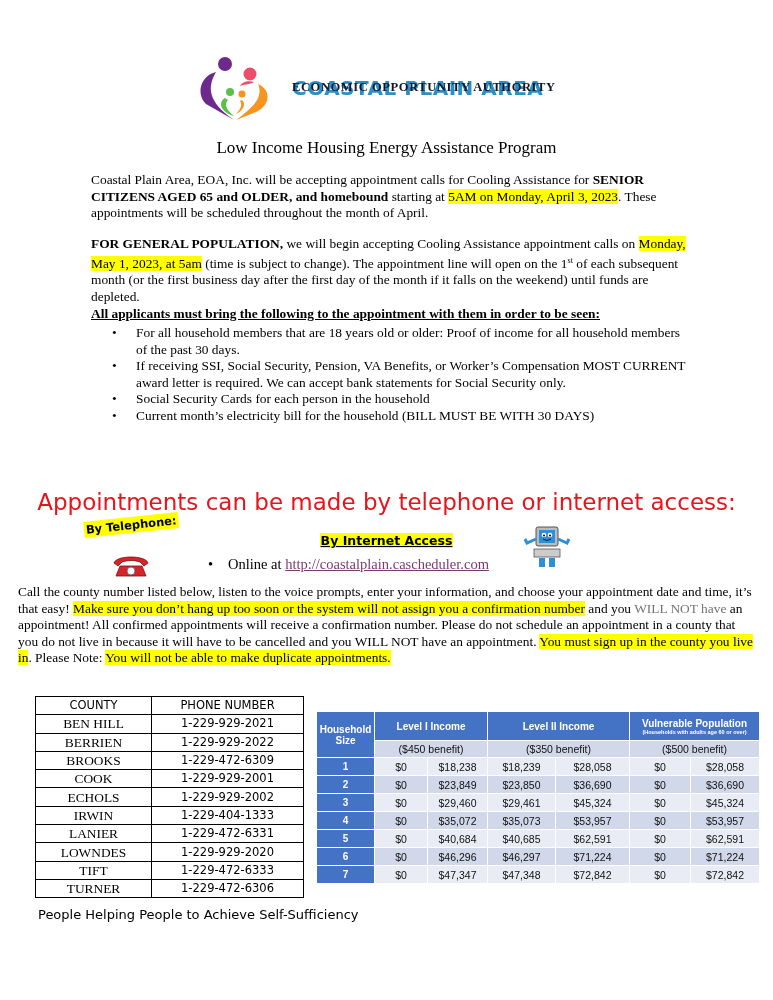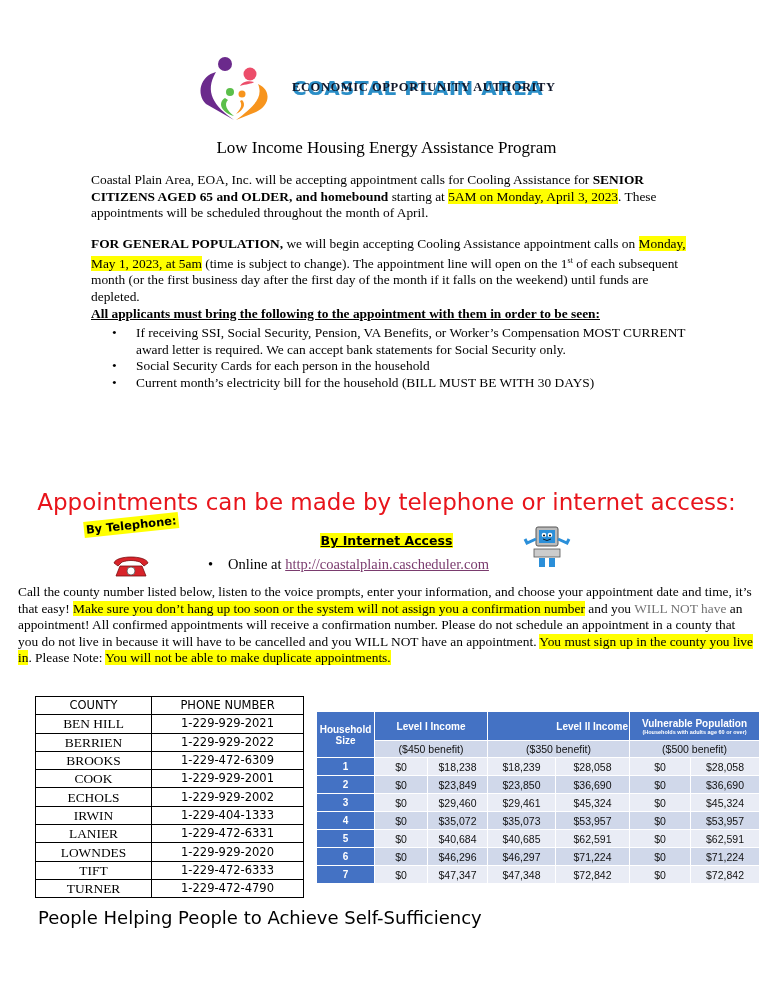--- a/index.html
+++ b/index.html
@@ -40,30 +40,30 @@
   #county-table td, #county-table th { border:1px solid #000; height:17.3px; padding:0; text-align:center; line-height:17px; }
   #county-table th { font-family:"DejaVu Sans", sans-serif; font-weight:normal; font-size:11.5px; }
   #county-table td.cname { width:115px; font-family:"Liberation Serif", serif; }
   #county-table td.cphone { width:151px; font-family:"DejaVu Sans", sans-serif; font-size:11.5px; }
 
   
   #income-table { left:316px; top:711px; border-collapse:separate; border-spacing:1px; font-family:"Liberation Sans", sans-serif; font-size:10px; }
   #income-table th { background:#4472c4; color:#fff; font-weight:bold; font-size:10px; }
   #income-table .hdr-size { width:55px; height:39px; }
   #income-table .hdr-l1 { width:108px; }
-  #income-table .hdr-l2 { width:137px;text-align:right; }
+  #income-table .hdr-l2 { width:137px; }
   #income-table .hdr-vp { width:125px; }
   #income-table .vp-sub { display:block; font-size:5.5px; font-weight:bold; }
   #income-table td.ben { background:#d0d8ea; text-align:center; height:14px; font-size:10.5px; color:#111; }
   #income-table td.rowhdr { background:#4472c4; color:#fff; font-weight:bold; text-align:center; height:14px; }
   #income-table td.v { text-align:center; font-size:10.5px; color:#111; }
   #income-table tr.odd td.v { background:#e9ecf5; }
   #income-table tr.even td.v { background:#d0d8ea; }
 
-  #footer { left:38px; top:907px; font-family:"DejaVu Sans", sans-serif; font-size:18px; white-space:nowrap; }
+  #footer { left:38px; top:907px; font-family:"DejaVu Sans", sans-serif; font-size:13px; white-space:nowrap; }
 </style>
 </head>
 <body>
 
 <svg id="logo-mark" class="abs" style="left:192px;top:56px;" width="92" height="66" viewBox="0 0 92 66">
   <circle cx="33" cy="8" r="7" fill="#6b2a8c"></circle>
   <circle cx="58" cy="18" r="6.5" fill="#ec4d6a"></circle>
   <path d="M24,16 C8,20 4,38 14,48 L42,64 C22,50 12,36 24,16 Z" fill="#6b2a8c"></path>
   <path d="M66,28 C80,34 78,50 64,56 L44,64 C60,52 72,42 66,28 Z" fill="#f7941d"></path>
   <path d="M62,26 C56,24 50,26 48,30 C54,28 60,28 62,26Z" fill="#ec4d6a"></path>
@@ -81,20 +81,21 @@
   <span>Coastal Plain Area, EOA, Inc. will be accepting appointment calls for Cooling Assistance for </span><b>SENIOR CITIZENS AGED 65 and OLDER, and homebound</b><span> starting at </span><span class="hl">5AM on Monday, April 3, 2023</span><span>. These appointments will be scheduled throughout the month of April.</span>
 </div>
 
 <div id="para2" class="abs para">
   <b>FOR GENERAL POPULATION,</b><span> we will begin accepting Cooling Assistance appointment calls on </span><span class="hl">Monday, May 1, 2023, at 5am</span><span> (time is subject to change). The appointment line will open on the 1</span><sup style="font-size:8px">st</sup><span> of each subsequent month (or the first business day after the first day of the month if it falls on the weekend) until funds are depleted.</span>
 </div>
 
 <div id="req-heading" class="abs">All applicants must bring the following to the appointment with them in order to be seen:</div>
 
 <ul id="req-list" class="abs">
+  <li>For all household members that are 18 years old or older: Proof of income for all household members of the past 30 days.</li>
   <li>If receiving SSI, Social Security, Pension, VA Benefits, or Worker’s Compensation MOST CURRENT award letter is required. We can accept bank statements for Social Security only.</li>
   <li>Social Security Cards for each person in the household</li>
   <li>Current month’s electricity bill for the household (BILL MUST BE WITH 30 DAYS)</li>
 </ul>
 
 <div id="appt-heading" class="abs">Appointments can be made by telephone or internet access:</div>
 
 <div id="by-tel" class="abs"><span>By Telephone:</span></div>
 <svg id="phone-icon" class="abs" viewBox="0 0 42 28">
   <path d="M4,12 C6,4 36,4 38,12 L34,15 L30,11 C24,9 18,9 12,11 L8,15 Z" fill="#d8232a" stroke="#7a0f12" stroke-width="0.8"></path>
@@ -164,21 +165,21 @@
       <tr>
         <td class="cname">LOWNDES</td>
         <td class="cphone">1-229-929-2020</td>
       </tr>
       <tr>
         <td class="cname">TIFT</td>
         <td class="cphone">1-229-472-6333</td>
       </tr>
       <tr>
         <td class="cname">TURNER</td>
-        <td class="cphone">1-229-472-4790</td>
+        <td class="cphone">1-229-472-6306</td>
       </tr>
     </tbody>
 </table>
 
 <table id="income-table" class="abs">
   <thead>
     <tr>
       <th rowspan="2" class="hdr-size">Household Size</th>
       <th colspan="2" class="hdr-l1" style="height:26px"><span>Level I Income</span></th>
       <th colspan="2" class="hdr-l2"><span>Level II Income</span></th>

